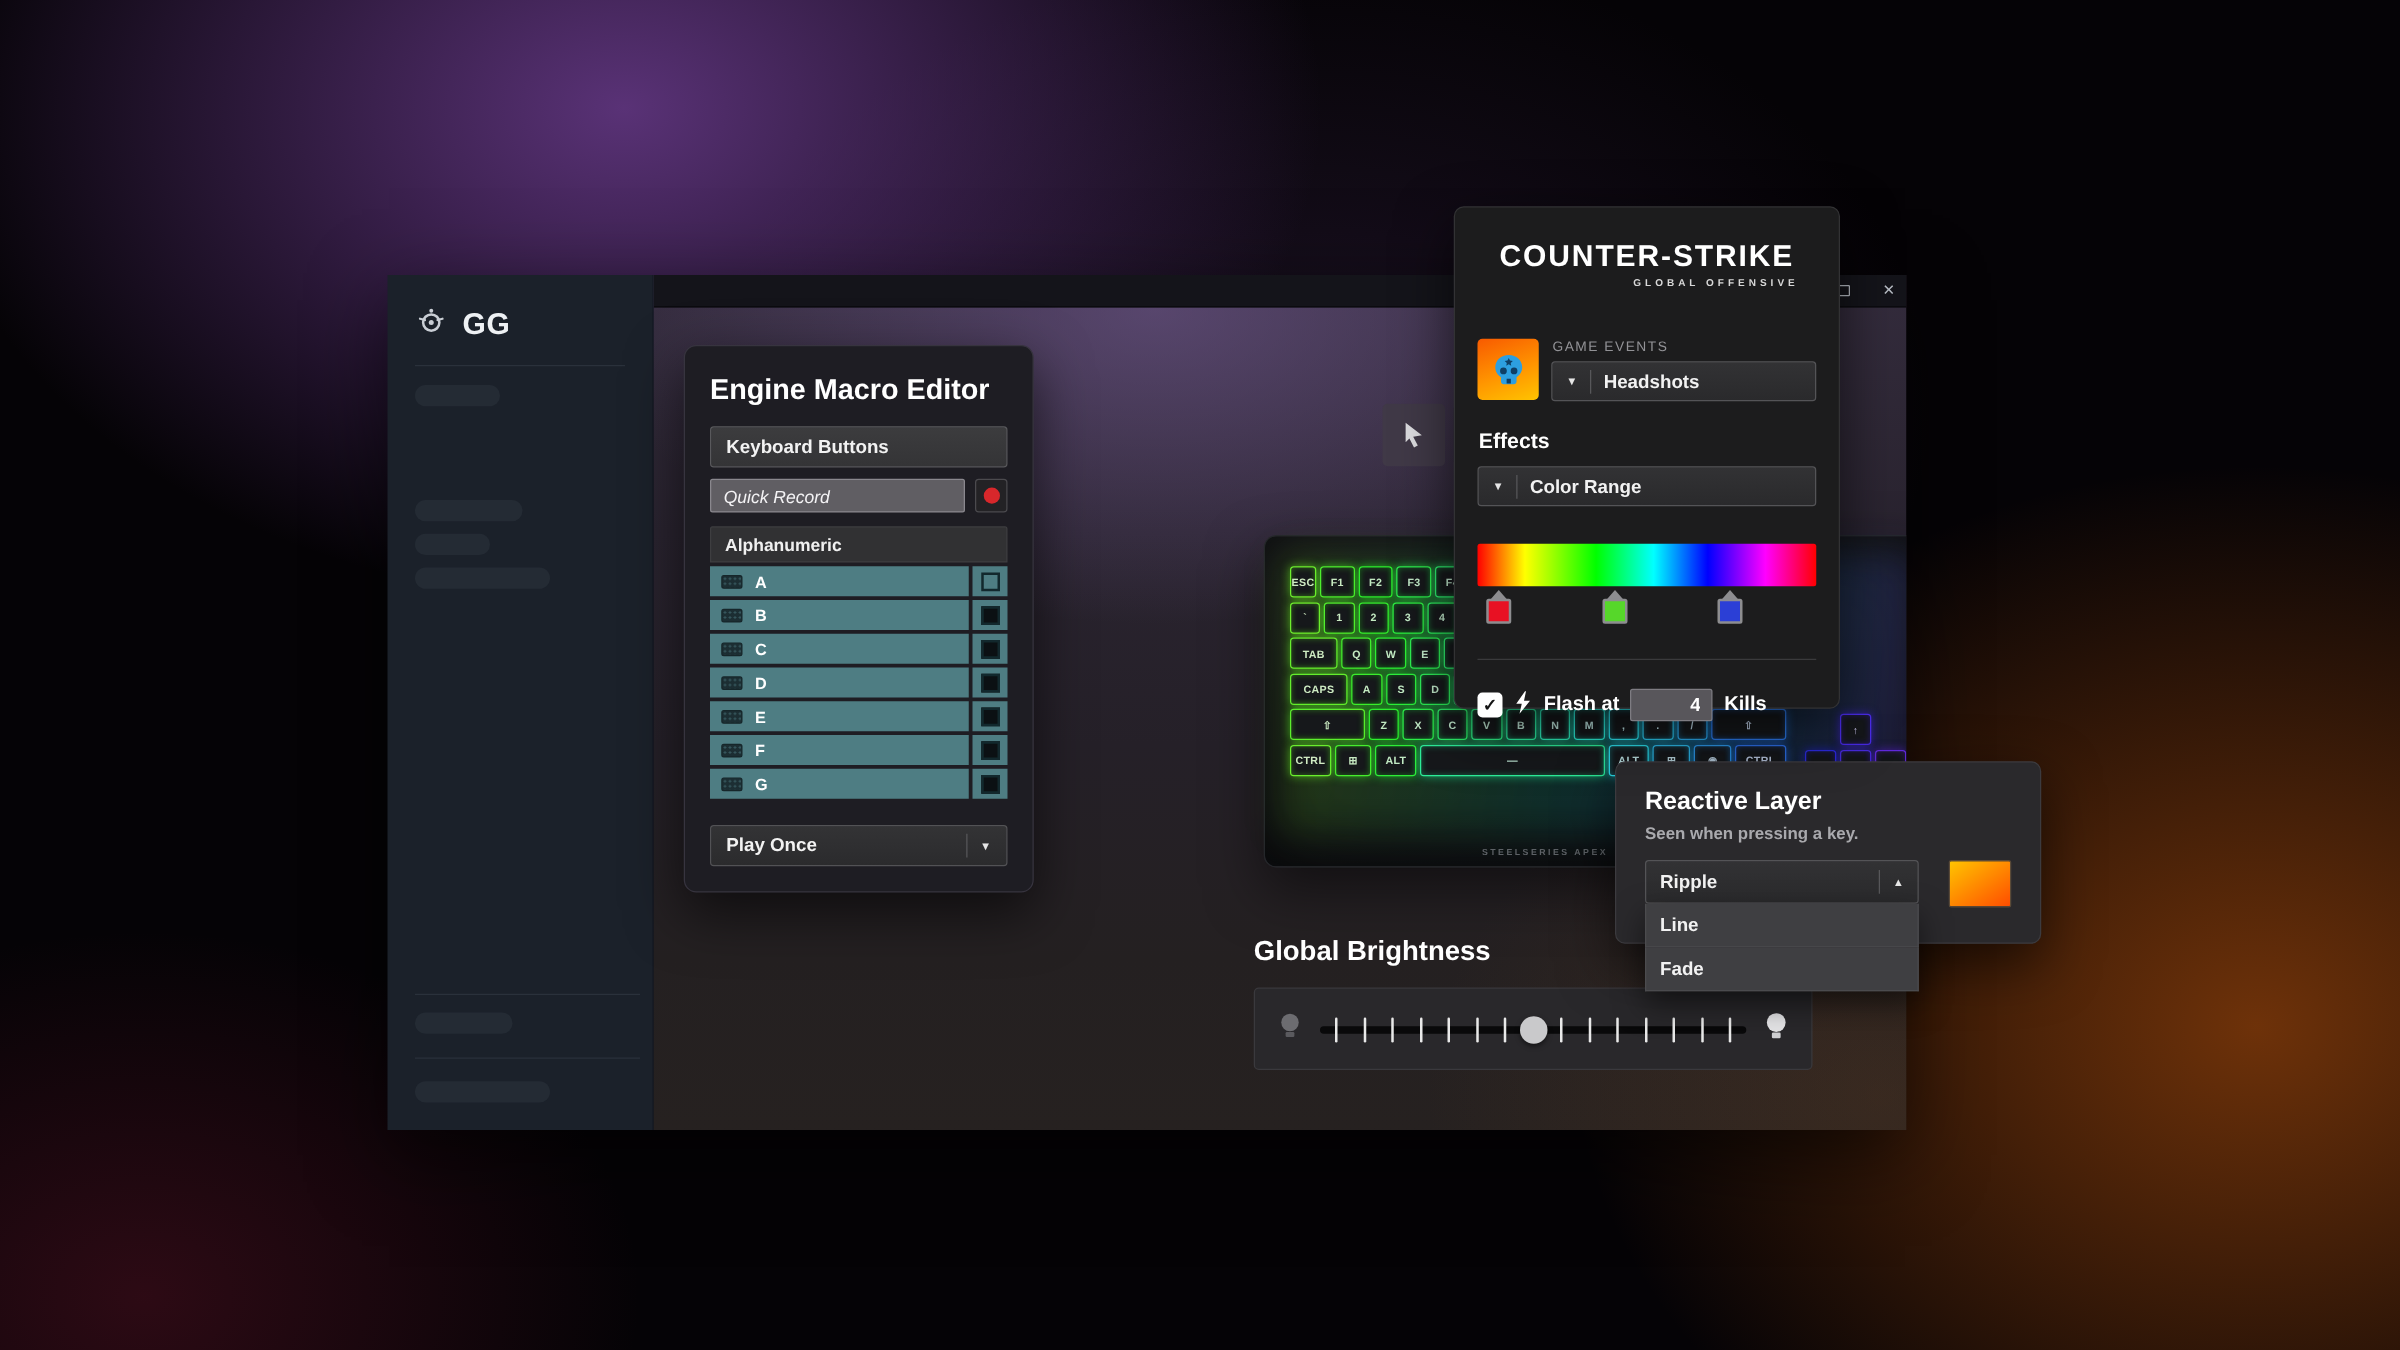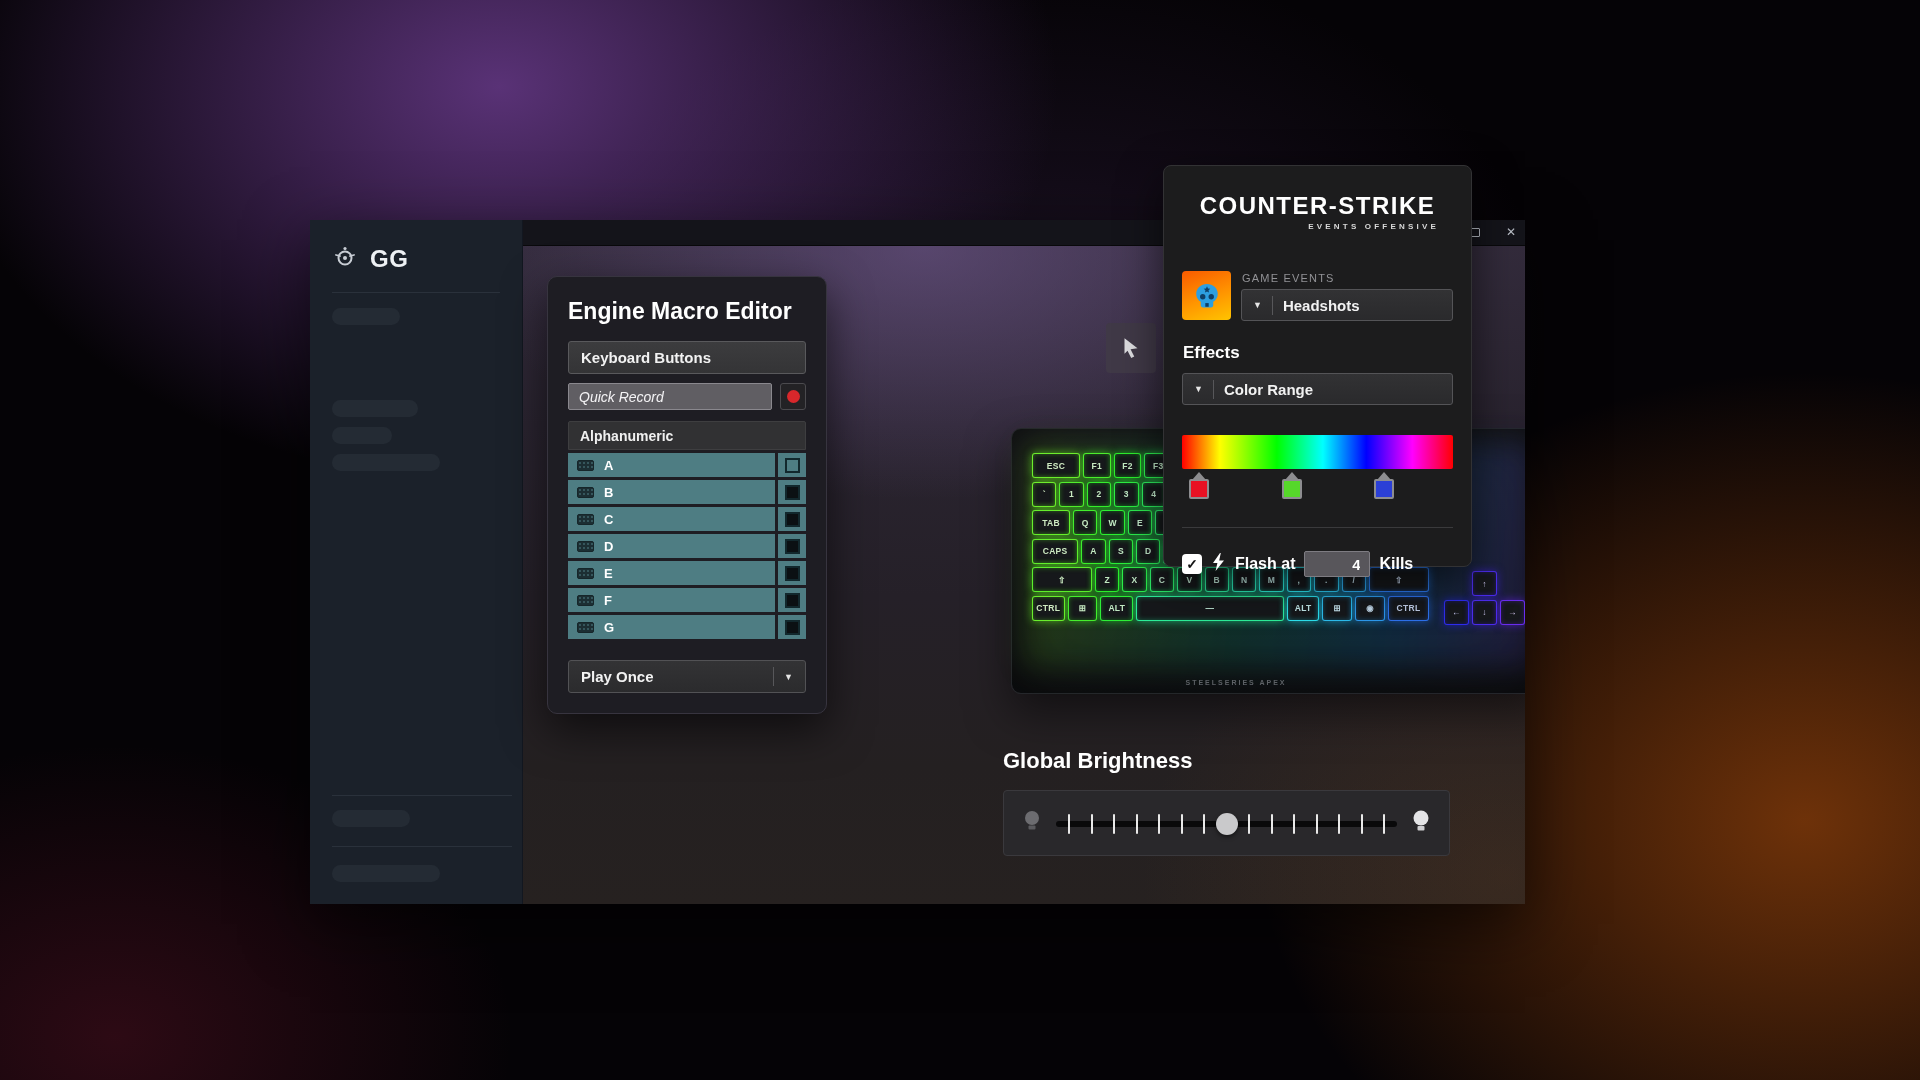--- a/index.html
+++ b/index.html
@@ -197,21 +197,21 @@
           <svg width="26" height="26" viewBox="0 0 24 24">
             <path d="M5 10 L9.5 5.5 V9 h5 a6 6 0 0 1 6 6 v1.5 h-3 V15 a3.5 3.5 0 0 0 -3.5 -3.5 h-4.5 V14.5 Z" fill="#cfcfd3"></path>
           </svg>
         </div>
       </div>
 
       <div class="kb">
         <div class="kb-wash"></div>
         <div class="kb-rows" id="kb-rows">
             <div class="kb-row">
-              <div class="kb-key" style="width: 48px; border: 1px solid rgba(114, 250, 46, 0.95); box-shadow: rgba(104, 249, 31, 0.6) 0px 0px 8px, rgba(104, 249, 31, 0.35) 0px 0px 5px inset; color: rgba(217, 246, 203, 0.95); text-align: right;">ESC</div>
+              <div class="kb-key" style="width: 21px; border: 1px solid rgba(114, 250, 46, 0.95); box-shadow: rgba(104, 249, 31, 0.6) 0px 0px 8px, rgba(104, 249, 31, 0.35) 0px 0px 5px inset; color: rgba(217, 246, 203, 0.95); text-align: right;">ESC</div>
               <div class="kb-key" style="width: 27.688px; border: 1px solid rgba(80, 250, 46, 0.95); box-shadow: rgba(67, 249, 31, 0.6) 0px 0px 8px, rgba(67, 249, 31, 0.35) 0px 0px 5px inset; color: rgba(210, 246, 203, 0.95);">F1</div>
               <div class="kb-key" style="width: 27.688px; border: 1px solid rgba(46, 250, 46, 0.95); box-shadow: rgba(31, 249, 32, 0.6) 0px 0px 8px, rgba(31, 249, 32, 0.35) 0px 0px 5px inset; color: rgba(203, 246, 203, 0.95);">F2</div>
               <div class="kb-key" style="width: 27.688px; border: 1px solid rgba(46, 250, 80, 0.95); box-shadow: rgba(31, 249, 68, 0.6) 0px 0px 8px, rgba(31, 249, 68, 0.35) 0px 0px 5px inset; color: rgba(203, 246, 210, 0.95);">F3</div>
               <div class="kb-key" style="width: 27.688px; border: 1px solid rgba(46, 250, 114, 0.95); box-shadow: rgba(31, 249, 104, 0.6) 0px 0px 8px, rgba(31, 249, 104, 0.35) 0px 0px 5px inset; color: rgba(203, 246, 217, 0.95);">F4</div>
               <div class="kb-key" style="width: 27.688px; border: 1px solid rgba(46, 250, 149, 0.95); box-shadow: rgba(31, 249, 141, 0.6) 0px 0px 8px, rgba(31, 249, 141, 0.35) 0px 0px 5px inset; color: rgba(203, 246, 225, 0.95);">F5</div>
               <div class="kb-key" style="width: 27.688px; border: 1px solid rgba(46, 250, 183, 0.95); box-shadow: rgba(31, 249, 177, 0.6) 0px 0px 8px, rgba(31, 249, 177, 0.35) 0px 0px 5px inset; color: rgba(203, 246, 232, 0.95);">F6</div>
               <div class="kb-key" style="width: 27.688px; border: 1px solid rgba(46, 250, 217, 0.95); box-shadow: rgba(31, 249, 214, 0.6) 0px 0px 8px, rgba(31, 249, 214, 0.35) 0px 0px 5px inset; color: rgba(203, 246, 239, 0.95);">F7</div>
               <div class="kb-key" style="width: 27.688px; border: 1px solid rgba(46, 249, 250, 0.95); box-shadow: rgba(31, 248, 249, 0.6) 0px 0px 8px, rgba(31, 248, 249, 0.35) 0px 0px 5px inset; color: rgba(203, 246, 246, 0.95);">F8</div>
               <div class="kb-key" style="width: 27.688px; border: 1px solid rgba(46, 215, 250, 0.95); box-shadow: rgba(31, 212, 249, 0.6) 0px 0px 8px, rgba(31, 212, 249, 0.35) 0px 0px 5px inset; color: rgba(203, 238, 246, 0.95);">F9</div>
               <div class="kb-key" style="width: 27.688px; border: 1px solid rgba(46, 181, 250, 0.95); box-shadow: rgba(31, 175, 249, 0.6) 0px 0px 8px, rgba(31, 175, 249, 0.35) 0px 0px 5px inset; color: rgba(203, 231, 246, 0.95);">F10</div>
@@ -417,21 +417,21 @@
       <span>Play Once</span>
       <span class="spacer"></span>
       <span class="dd-sep"></span>
       <span class="dd-caret">▼</span>
     </div>
   </div>
 
   <div class="panel csgo">
     <div class="cs-logo">
       <div class="cs-logo-title">COUNTER-STRIKE</div>
-      <div class="cs-logo-sub">EVENTS OFFENSIVE</div>
+      <div class="cs-logo-sub">GLOBAL OFFENSIVE</div>
     </div>
     <div class="ge-row">
       <div class="ev-icon">
         <svg width="34" height="34" viewBox="0 0 24 24">
           <path d="M12 3.5c-4.3 0-7.6 3-7.6 7 0 2.4 1.3 4.4 3.2 5.6v2.4c0 .9.7 1.6 1.6 1.6h5.6c.9 0 1.6-.7 1.6-1.6v-2.4c1.9-1.2 3.2-3.2 3.2-5.6 0-4-3.3-7-7.6-7z" fill="#2d9fe0"></path>
           <circle cx="9" cy="12.5" r="1.9" fill="#0e3f66"></circle>
           <circle cx="15" cy="12.5" r="1.9" fill="#0e3f66"></circle>
           <path d="M10.8 17h2.4v2.6h-2.4z" fill="#0e3f66"></path>
           <path d="M12 5.2l.7 1.5 1.6.2-1.2 1.1.3 1.6-1.4-.8-1.4.8.3-1.6-1.2-1.1 1.6-.2z" fill="#0e3f66"></path>
         </svg>
@@ -473,14 +473,33 @@
         <svg width="15" height="20" viewBox="0 0 15 20">
             <path d="M9 1 L2 11 h4.4 L4.6 19 L13 8.6 H8.2 L9.8 1 Z" fill="#fff"></path>
           </svg>
       </span>
       <span class="flash-label">Flash at</span>
       <input class="flash-input" value="4" style="">
       <span class="flash-unit">Kills</span>
     </div>
   </div>
 
+  <div class="panel reactive">
+    <div class="rl-title">Reactive Layer</div>
+    <div class="rl-sub">Seen when pressing a key.</div>
+    <div class="rl-row">
+      <div class="rl-dd-wrap">
+        <div class="dd rl-dd">
+          <span>Ripple</span>
+          <span class="spacer"></span>
+          <span class="dd-sep"></span>
+          <span class="dd-caret">▲</span>
+        </div>
+        <div class="rl-opts" id="rl-opts">
+            <div class="rl-opt">Line</div>
+            <div class="rl-opt">Fade</div>
+          </div>
+      </div>
+      <div class="rl-swatch" id="rl-swatch" style="background: linear-gradient(145deg, rgb(255, 196, 0), rgb(255, 77, 0));"></div>
+    </div>
+  </div>
 
 </div>
 
 </body></html>

